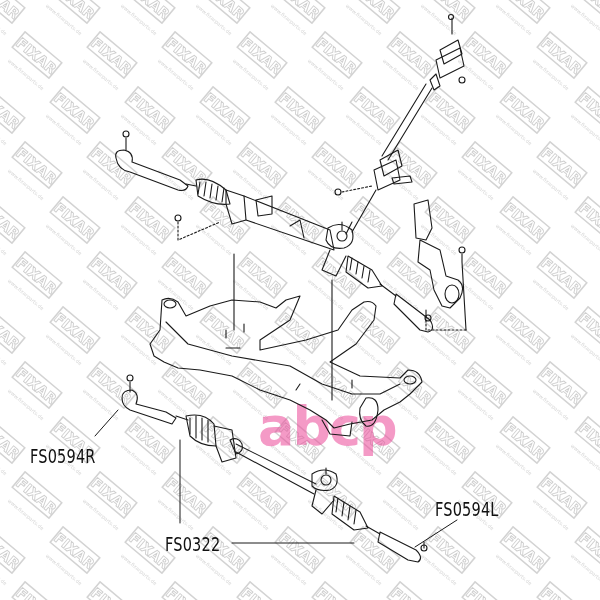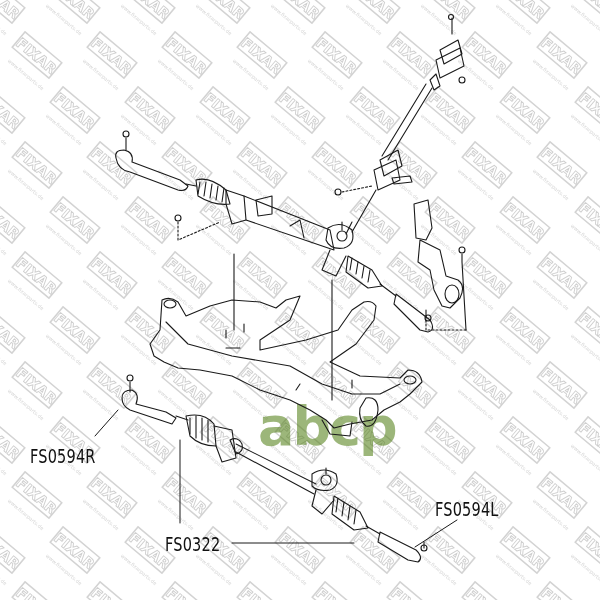--- a/index.html
+++ b/index.html
@@ -1,20 +1,20 @@
 <!DOCTYPE html>
 <html><head>
 <meta charset="utf-8">
 <style>
   html,body{margin:0;padding:0;background:#fff;}
   body{width:600px;height:600px;position:relative;overflow:hidden;font-family:"DejaVu Sans",sans-serif;}
   #canvas{position:absolute;left:0;top:0;width:600px;height:600px;}
   .wm{position:absolute;width:600px;height:600px;left:0;top:0;pointer-events:none;}
   .label{position:absolute;font-family:"DejaVu Sans Condensed","DejaVu Sans",sans-serif;font-size:19px;color:#111;letter-spacing:0.2px;transform:scaleX(0.85);transform-origin:left top;}
-  .abcp{position:absolute;left:258px;top:395px;font-family:"DejaVu Sans",sans-serif;font-weight:bold;font-size:54px;color:#4d7c0f;opacity:0.55;letter-spacing:-2px;text-align:center;}
+  .abcp{position:absolute;left:258px;top:395px;font-family:"DejaVu Sans",sans-serif;font-weight:bold;font-size:54px;color:#ec4899;opacity:0.55;letter-spacing:-2px;text-align:center;}
 </style>
 </head>
 <body>
 
 <div id="canvas">
 
   <svg class="wm" viewBox="0 0 600 600">
     <defs>
       <g id="tile">
         <rect x="-24" y="-10" width="48" height="20" fill="none" stroke="#d3d3d3" stroke-width="1.5"></rect>

